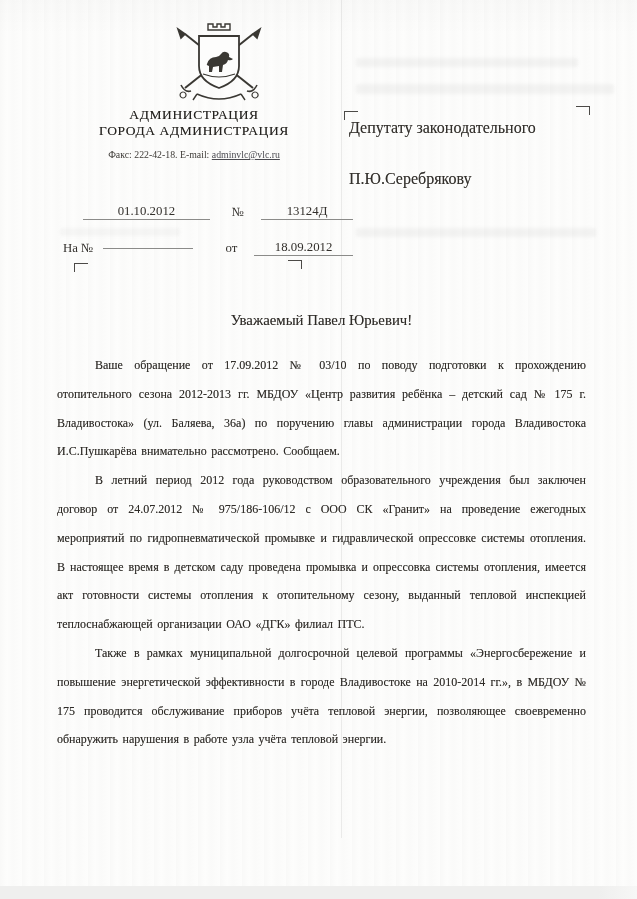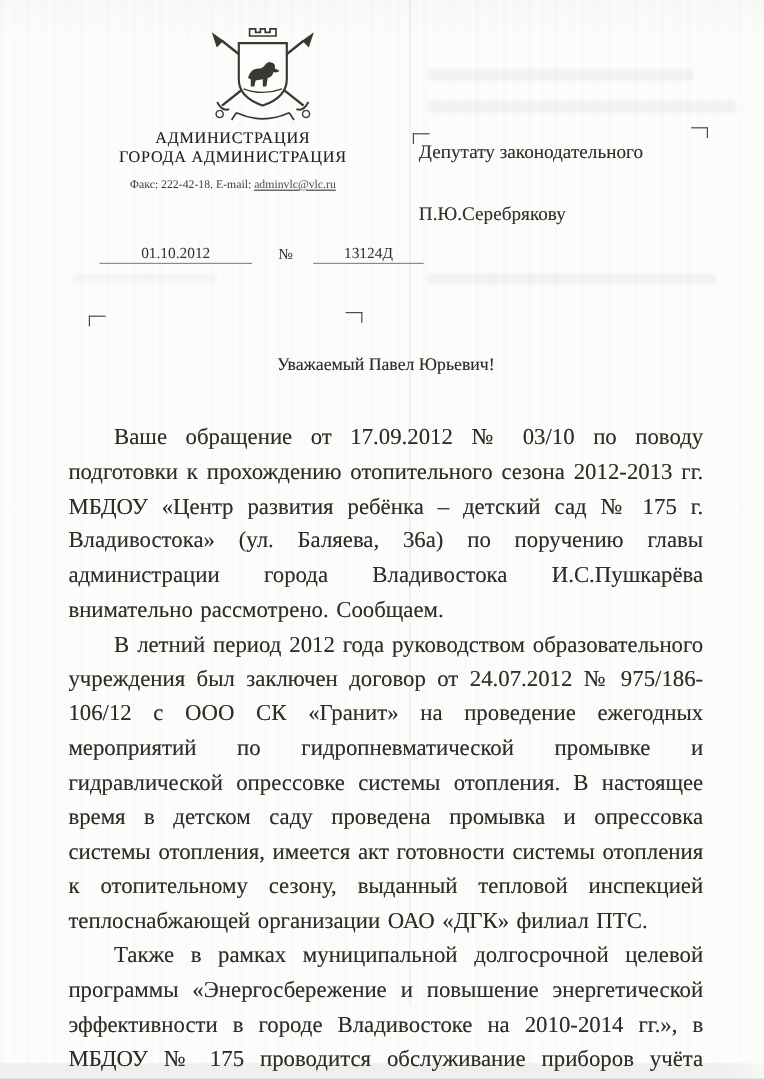--- a/index.html
+++ b/index.html
@@ -69,27 +69,27 @@
     position: absolute; left: 336px; top: 102px; width: 256px;
     font-size: 16px; line-height: 29px; color: #33302c;
   }
   .recipient .corner.tl { left: 8px; top: 9px; }
   .recipient .corner.tr { right: 2px; top: 4px; }
   .recipient-lines { padding: 11px 0 0 13px; }
   .recipient-name { padding: 22px 0 0 13px; }
 
   
   .salutation {
-    position: absolute; left: 57px; top: 296px; width: 529px;
+    position: absolute; left: 57px; top: 312px; width: 529px;
     text-align: center; font-size: 14.8px; color: #2f2c28;
   }
   .letter-body { position: absolute; left: 57px; top: 351px; width: 529px; }
   .letter-body p {
     margin: 0; text-indent: 38px; text-align: justify;
-    font-size: 19px; line-height: 28.8px; color: #2f2c28;
+    font-size: 12px; line-height: 28.8px; color: #2f2c28;
     word-spacing: 1.5px;
   }
   .ink-soft { text-shadow: 0 0 0.5px rgba(47,44,40,0.45); }
 </style>
 </head>
 <body>
 
 <div class="page">
 
   <div class="fold-line"></div>
@@ -129,20 +129,26 @@
       <div><span>Факс: 222-42-18. E-mail: </span><span class="email-link">adminvlc@vlc.ru</span></div>
     </div>
   </div>
 
   <div class="ref-block">
     <div class="ref-row">
       <span class="u-cell ref-date">01.10.2012</span>
       <span class="ref-nosign">№</span>
       <span class="u-cell ref-number">13124Д</span>
     </div>
+    <div class="ref-row second">
+      <span class="ref-onlabel">На №</span>
+      <span class="u-cell ref-blank"></span>
+      <span class="ref-ot">от</span>
+      <span class="u-cell ref-rdate">18.09.2012</span>
+    </div>
     <span class="corner tl ref-corner-left"></span>
     <span class="corner tr ref-corner-right"></span>
   </div>
 
   <div class="recipient">
     <span class="corner tl"></span>
     <span class="corner tr"></span>
     <div class="recipient-lines ink-soft">
       <div>Депутату законодательного</div>
     </div>

